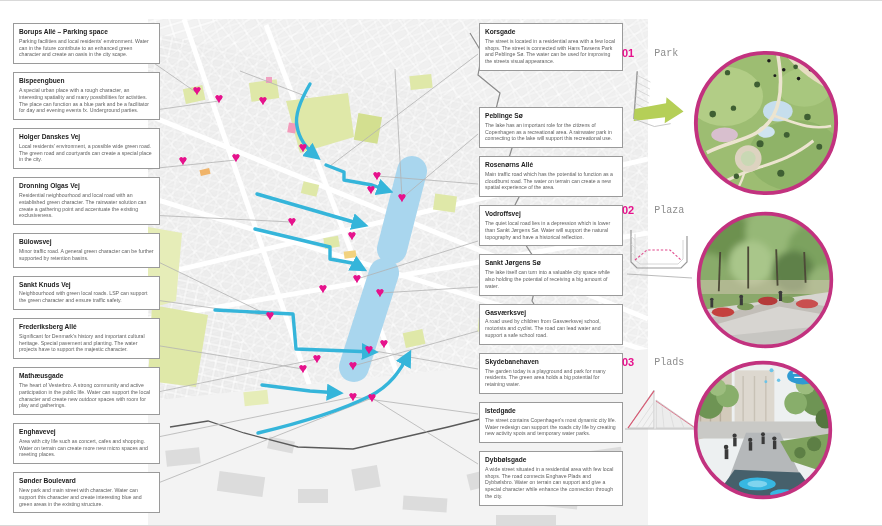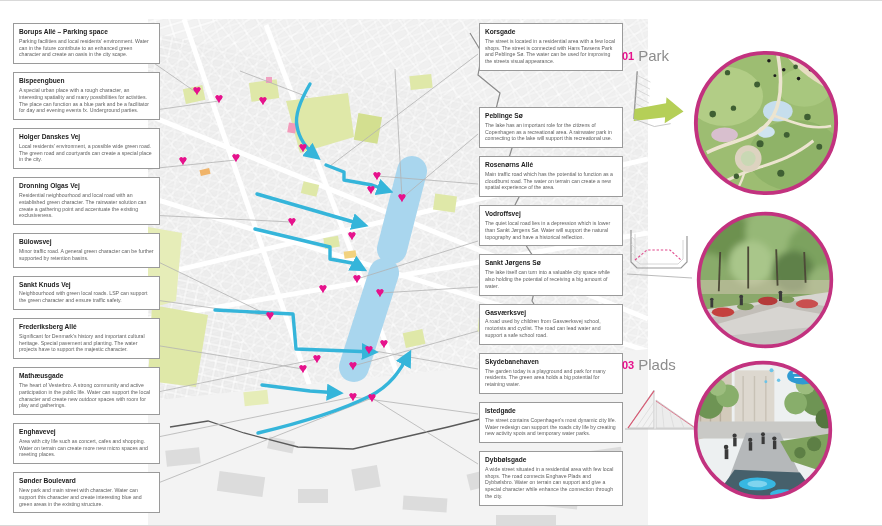--- a/index.html
+++ b/index.html
@@ -18,23 +18,23 @@
   .box p{margin:0;font-size:5.2px;line-height:1.3;color:#636363;}
   #top-row .box{position:absolute;top:27px;}
   .top-box-0{left:178px;width:133px;}
   .top-box-1{left:331px;width:122px;}
   
   #hearts{position:absolute;inset:0;z-index:3;pointer-events:none;}
   .heart{position:absolute;transform:translate(-50%,-55%);font-size:14px;color:#e6128c;
          text-shadow:0 0 0 #e6128c;line-height:1;}
   
   .section{position:absolute;left:622px;width:258px;z-index:4;}
-  .sec-head{display:flex;gap:4px;align-items:center;}
+  .sec-head{display:flex;gap:20px;align-items:flex-end;}
   .sec-num{color:#e6128c;font-weight:bold;font-size:11px;}
-  .sec-label{color:#8d8d8d;font-size:15px;}
+  .sec-label{color:#8d8d8d;font-size:10px;font-family:Liberation Mono, monospace;}
   .sec-diagram{position:absolute;left:0;top:22px;}
   .photo-circle{position:absolute;}
   #sec-park{top:46px;height:158px;}
   #sec-plaza{top:203px;height:158px;}
   #sec-street{top:355px;height:158px;}
   #sec-park .photo-circle{left:70px;top:2px;}
   #sec-plaza .photo-circle{left:73px;top:6px;}
   #sec-street .photo-circle{left:70px;top:3px;}
   svg{display:block;}
 </style>
@@ -346,20 +346,24 @@
             <circle cx="72" cy="20" r="1.2"></circle>
           <circle cx="80" cy="14" r="1.2"></circle>
             <circle cx="56" cy="18" r="1"></circle>
         </g>
       </g>
       <circle cx="50" cy="50" r="47.4" fill="none" stroke="#c2327f" stroke-width="2.6"></circle>
     </svg>
   </div>
 
   <div class="section" id="sec-plaza">
+    <div class="sec-head">
+      <span class="sec-num">02</span>
+      <span class="sec-label">Plaza</span>
+    </div>
     <svg class="sec-diagram" width="80" height="60" viewBox="0 0 80 60">
       <path d="M9,4 L9,36 L15,42 L59,42 L65,36 L65,10" stroke="#999" stroke-width="1.2" fill="none"></path>
       <path d="M13,8 L13,34 L18,38 L56,38 L61,33 L61,14" stroke="#cccccc" stroke-width="0.8" fill="none"></path>
       <g stroke="#d6d6d6" stroke-width="0.7">
         <line x1="9" y1="10" x2="13" y2="14"></line>
           <line x1="9" y1="18" x2="13" y2="22"></line>
         <line x1="9" y1="26" x2="13" y2="30"></line>
       </g>
       <path d="M13,34 L25,24 L48,24 L59,34" stroke="#e0488c" stroke-width="1.1" stroke-dasharray="2.4,1.8" fill="none"></path>
       <path d="M5,48 L70,52" stroke="#aaaaaa" stroke-width="0.8" fill="none"></path>

